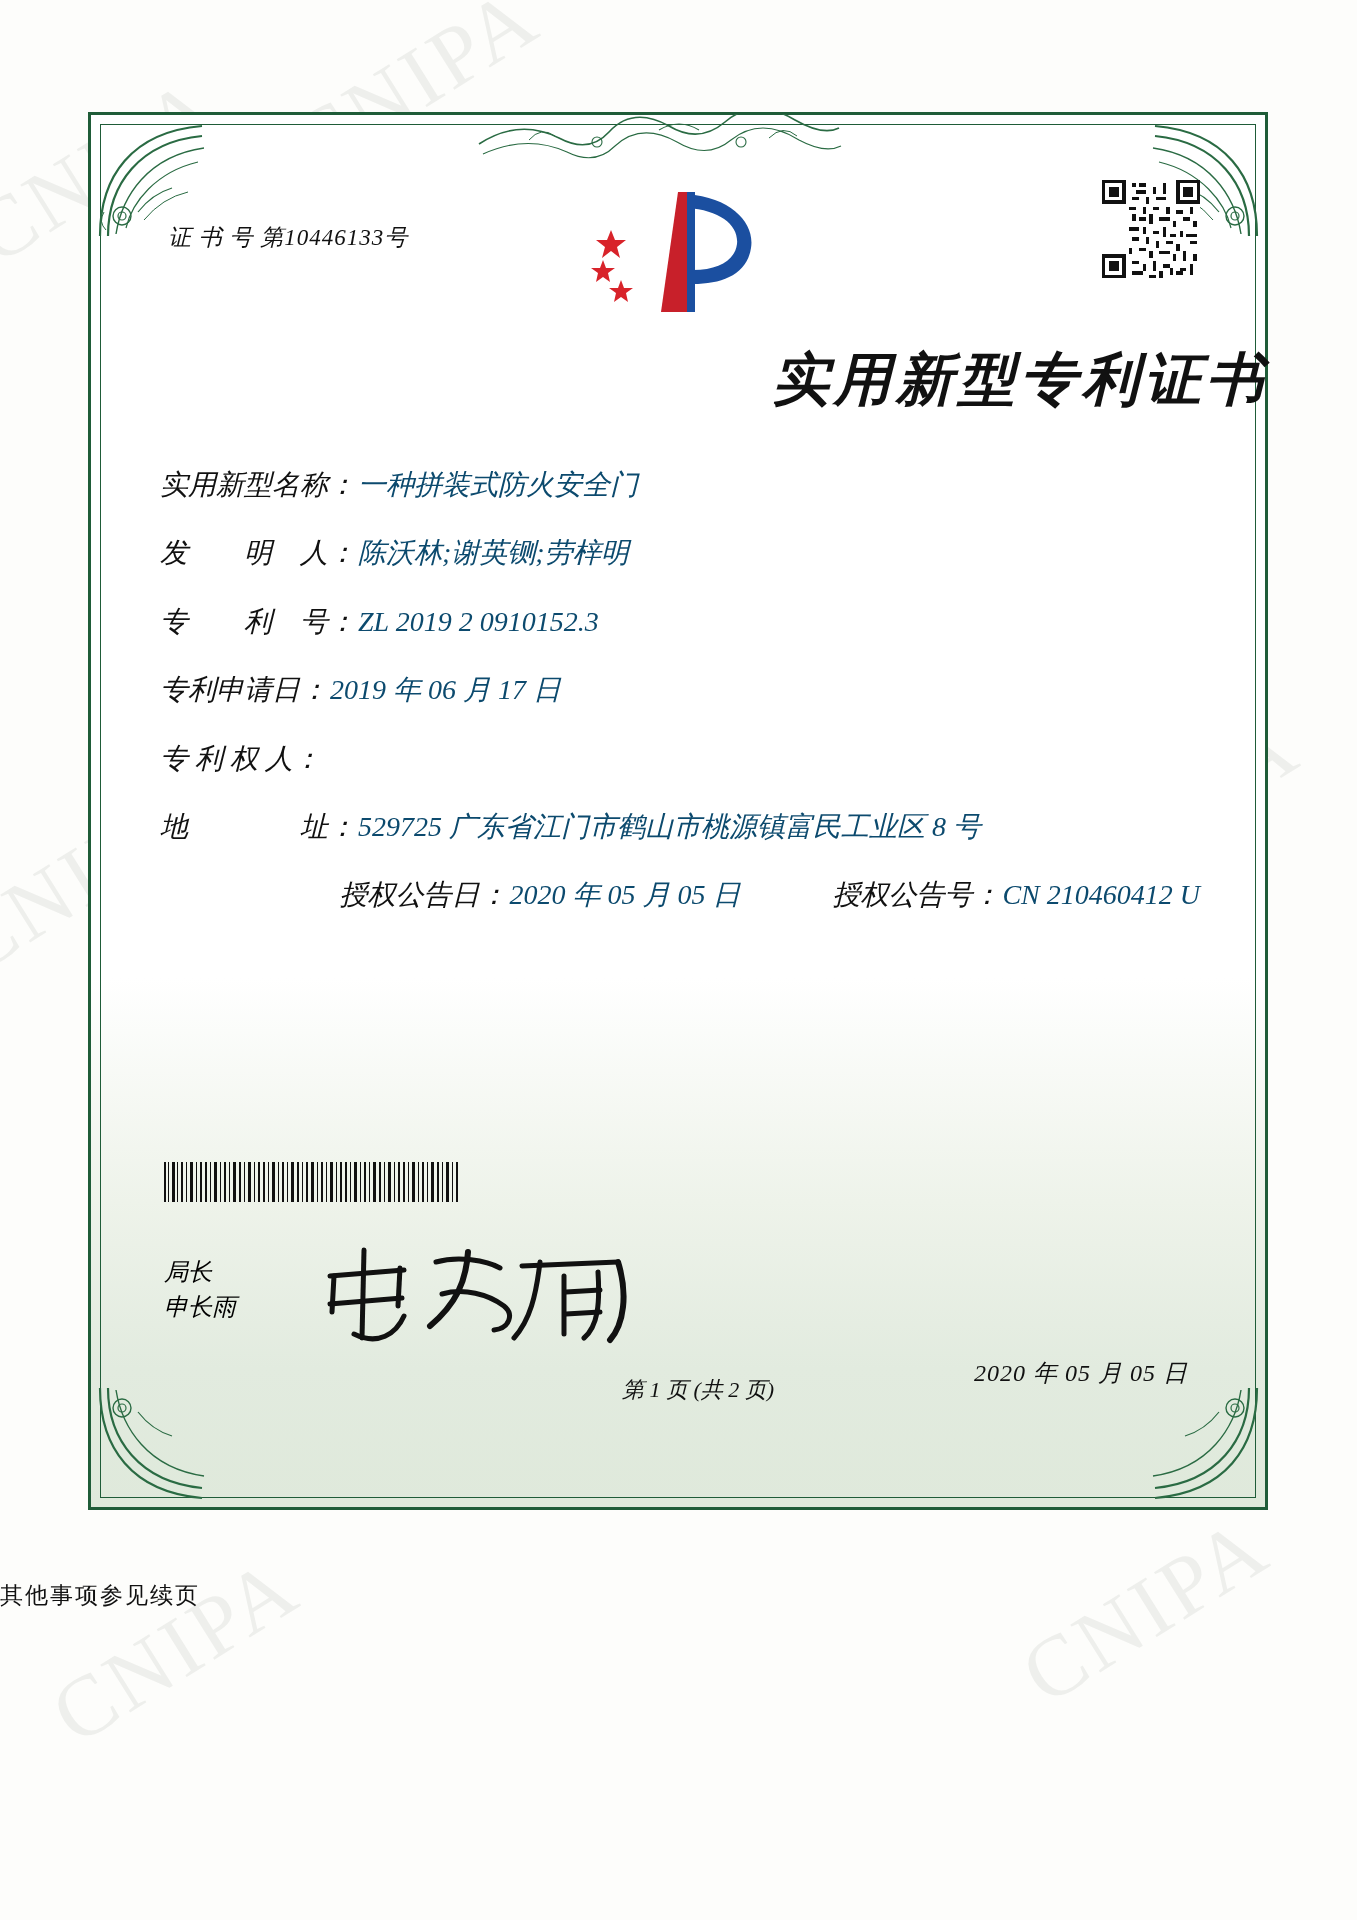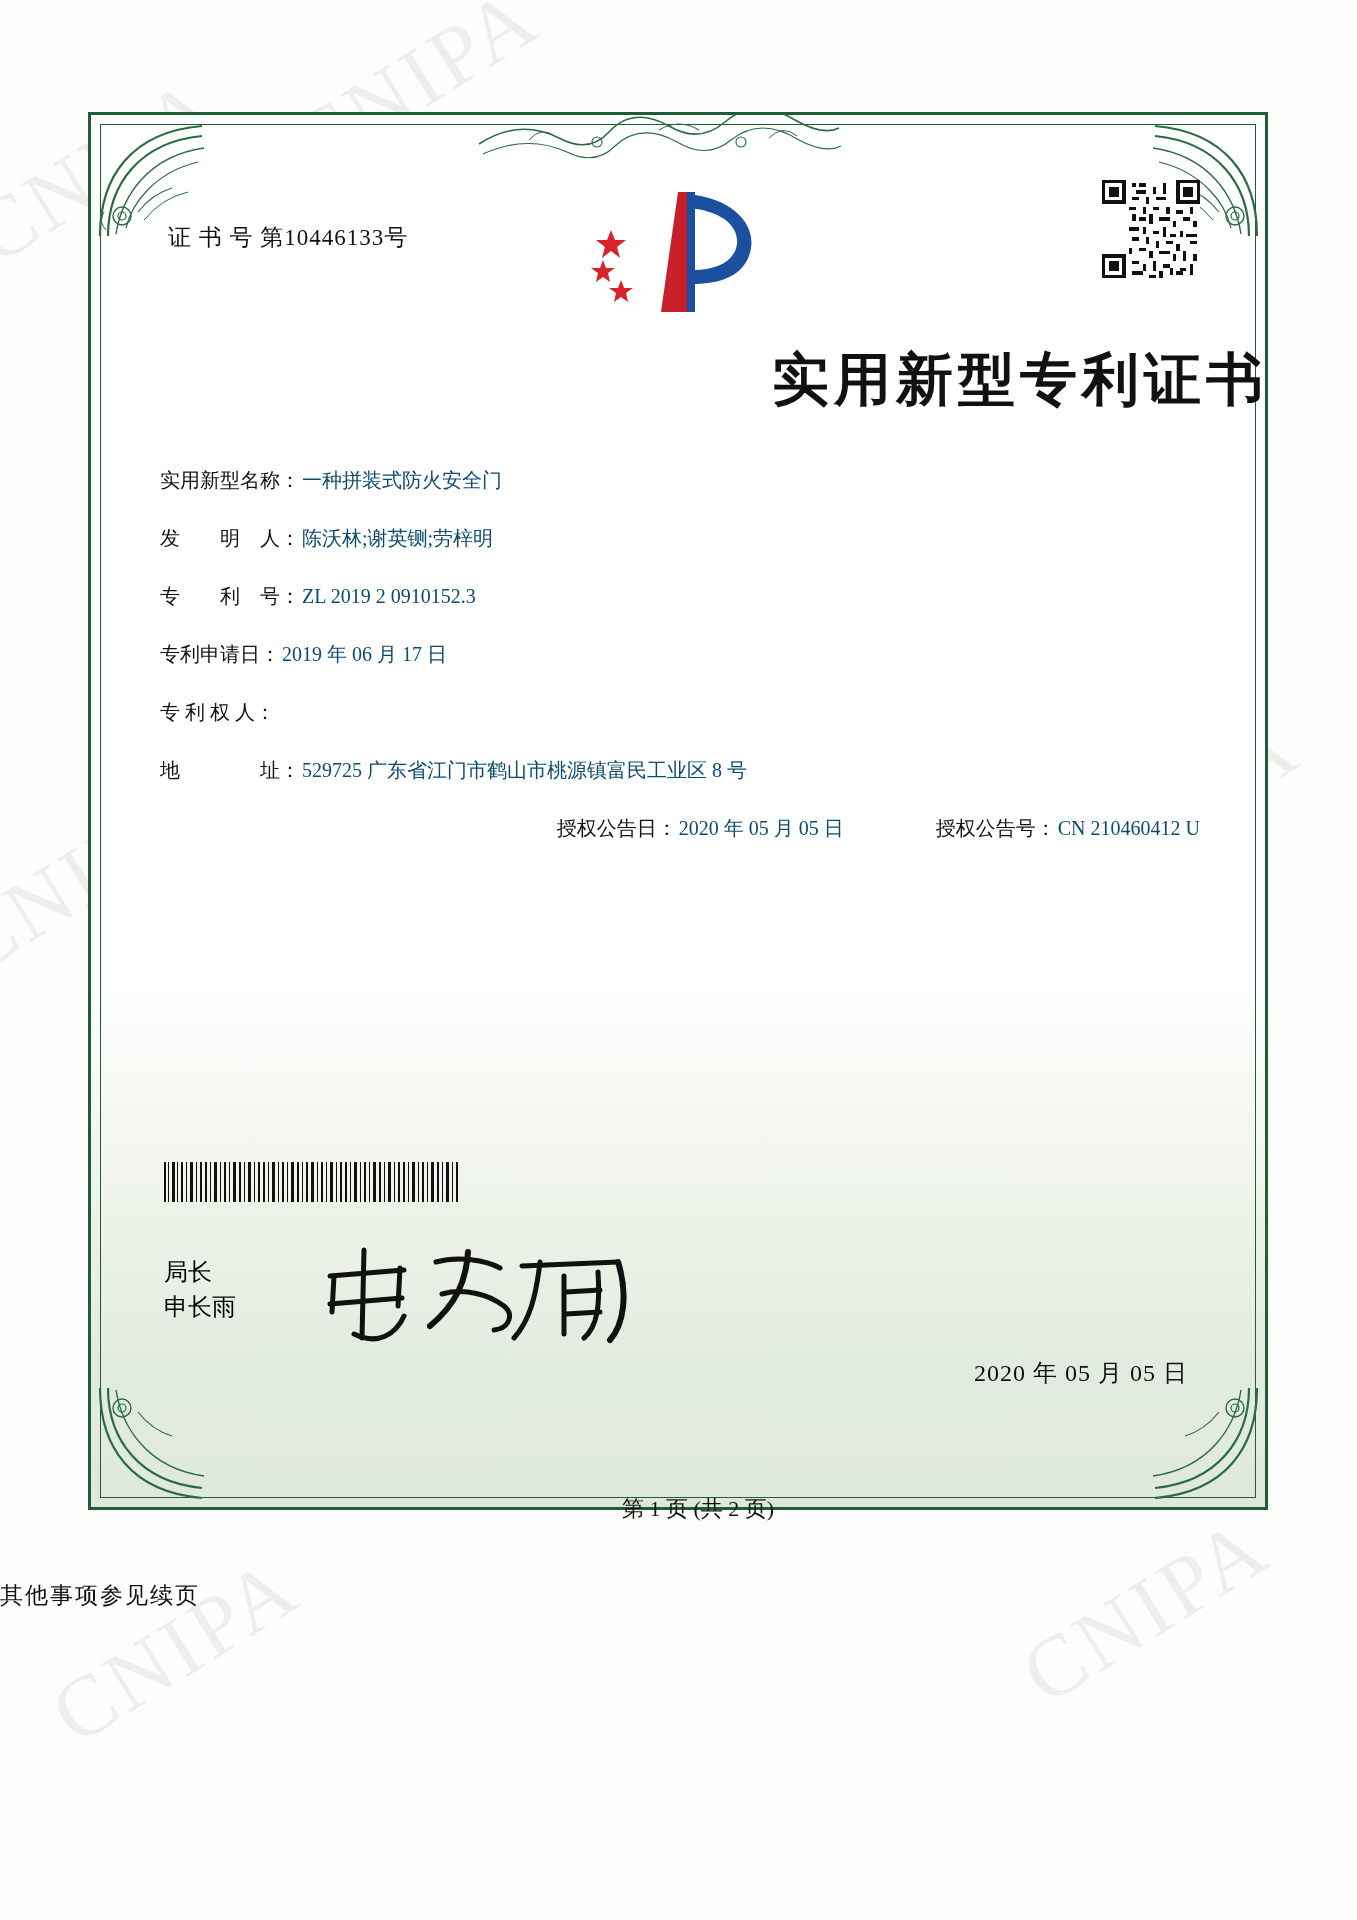--- a/index.html
+++ b/index.html
@@ -71,20 +71,21 @@
   .orn-br { right: 92px; bottom: 412px; transform: scale(-1,-1); }
   .orn-top-center { left: 50%; top: 114px; transform: translateX(-50%); }
 
   
   .content {
     position: absolute;
     left: 88px;
     top: 112px;
     width: 1180px;
     height: 1070px;
+    font-style: italic;
   }
 
   .cert-no {
     position: absolute;
     left: 80px;
     top: 110px;
     font-size: 23px;
     letter-spacing: 1px;
     color: #111;
     white-space: nowrap;
@@ -127,21 +128,21 @@
   .fields {
     position: absolute;
     left: 72px;
     top: 355px;
     width: 1040px;
   }
   .row {
     display: flex;
     align-items: baseline;
     margin-bottom: 32px;
-    font-size: 20px;
+    font-size: 28px;
     line-height: 1.3;
     white-space: nowrap;
   }
   .row .lbl {
     display: inline-block;
     color: #111;
   }
   .row .val {
     color: #0c4a6e;
     margin-left: 2px;
@@ -201,21 +202,21 @@
     top: 1245px;
     font-size: 24px;
     color: #111;
     letter-spacing: 1px;
   }
 
   .page-num {
     position: absolute;
     left: 0;
     right: 0;
-    top: 1382px;
+    top: 1263px;
     text-align: center;
     font-size: 22px;
     color: #111;
     padding-left: 40px;
   }
 
   .footnote {
     position: absolute;
     left: 0;
     right: 0;

